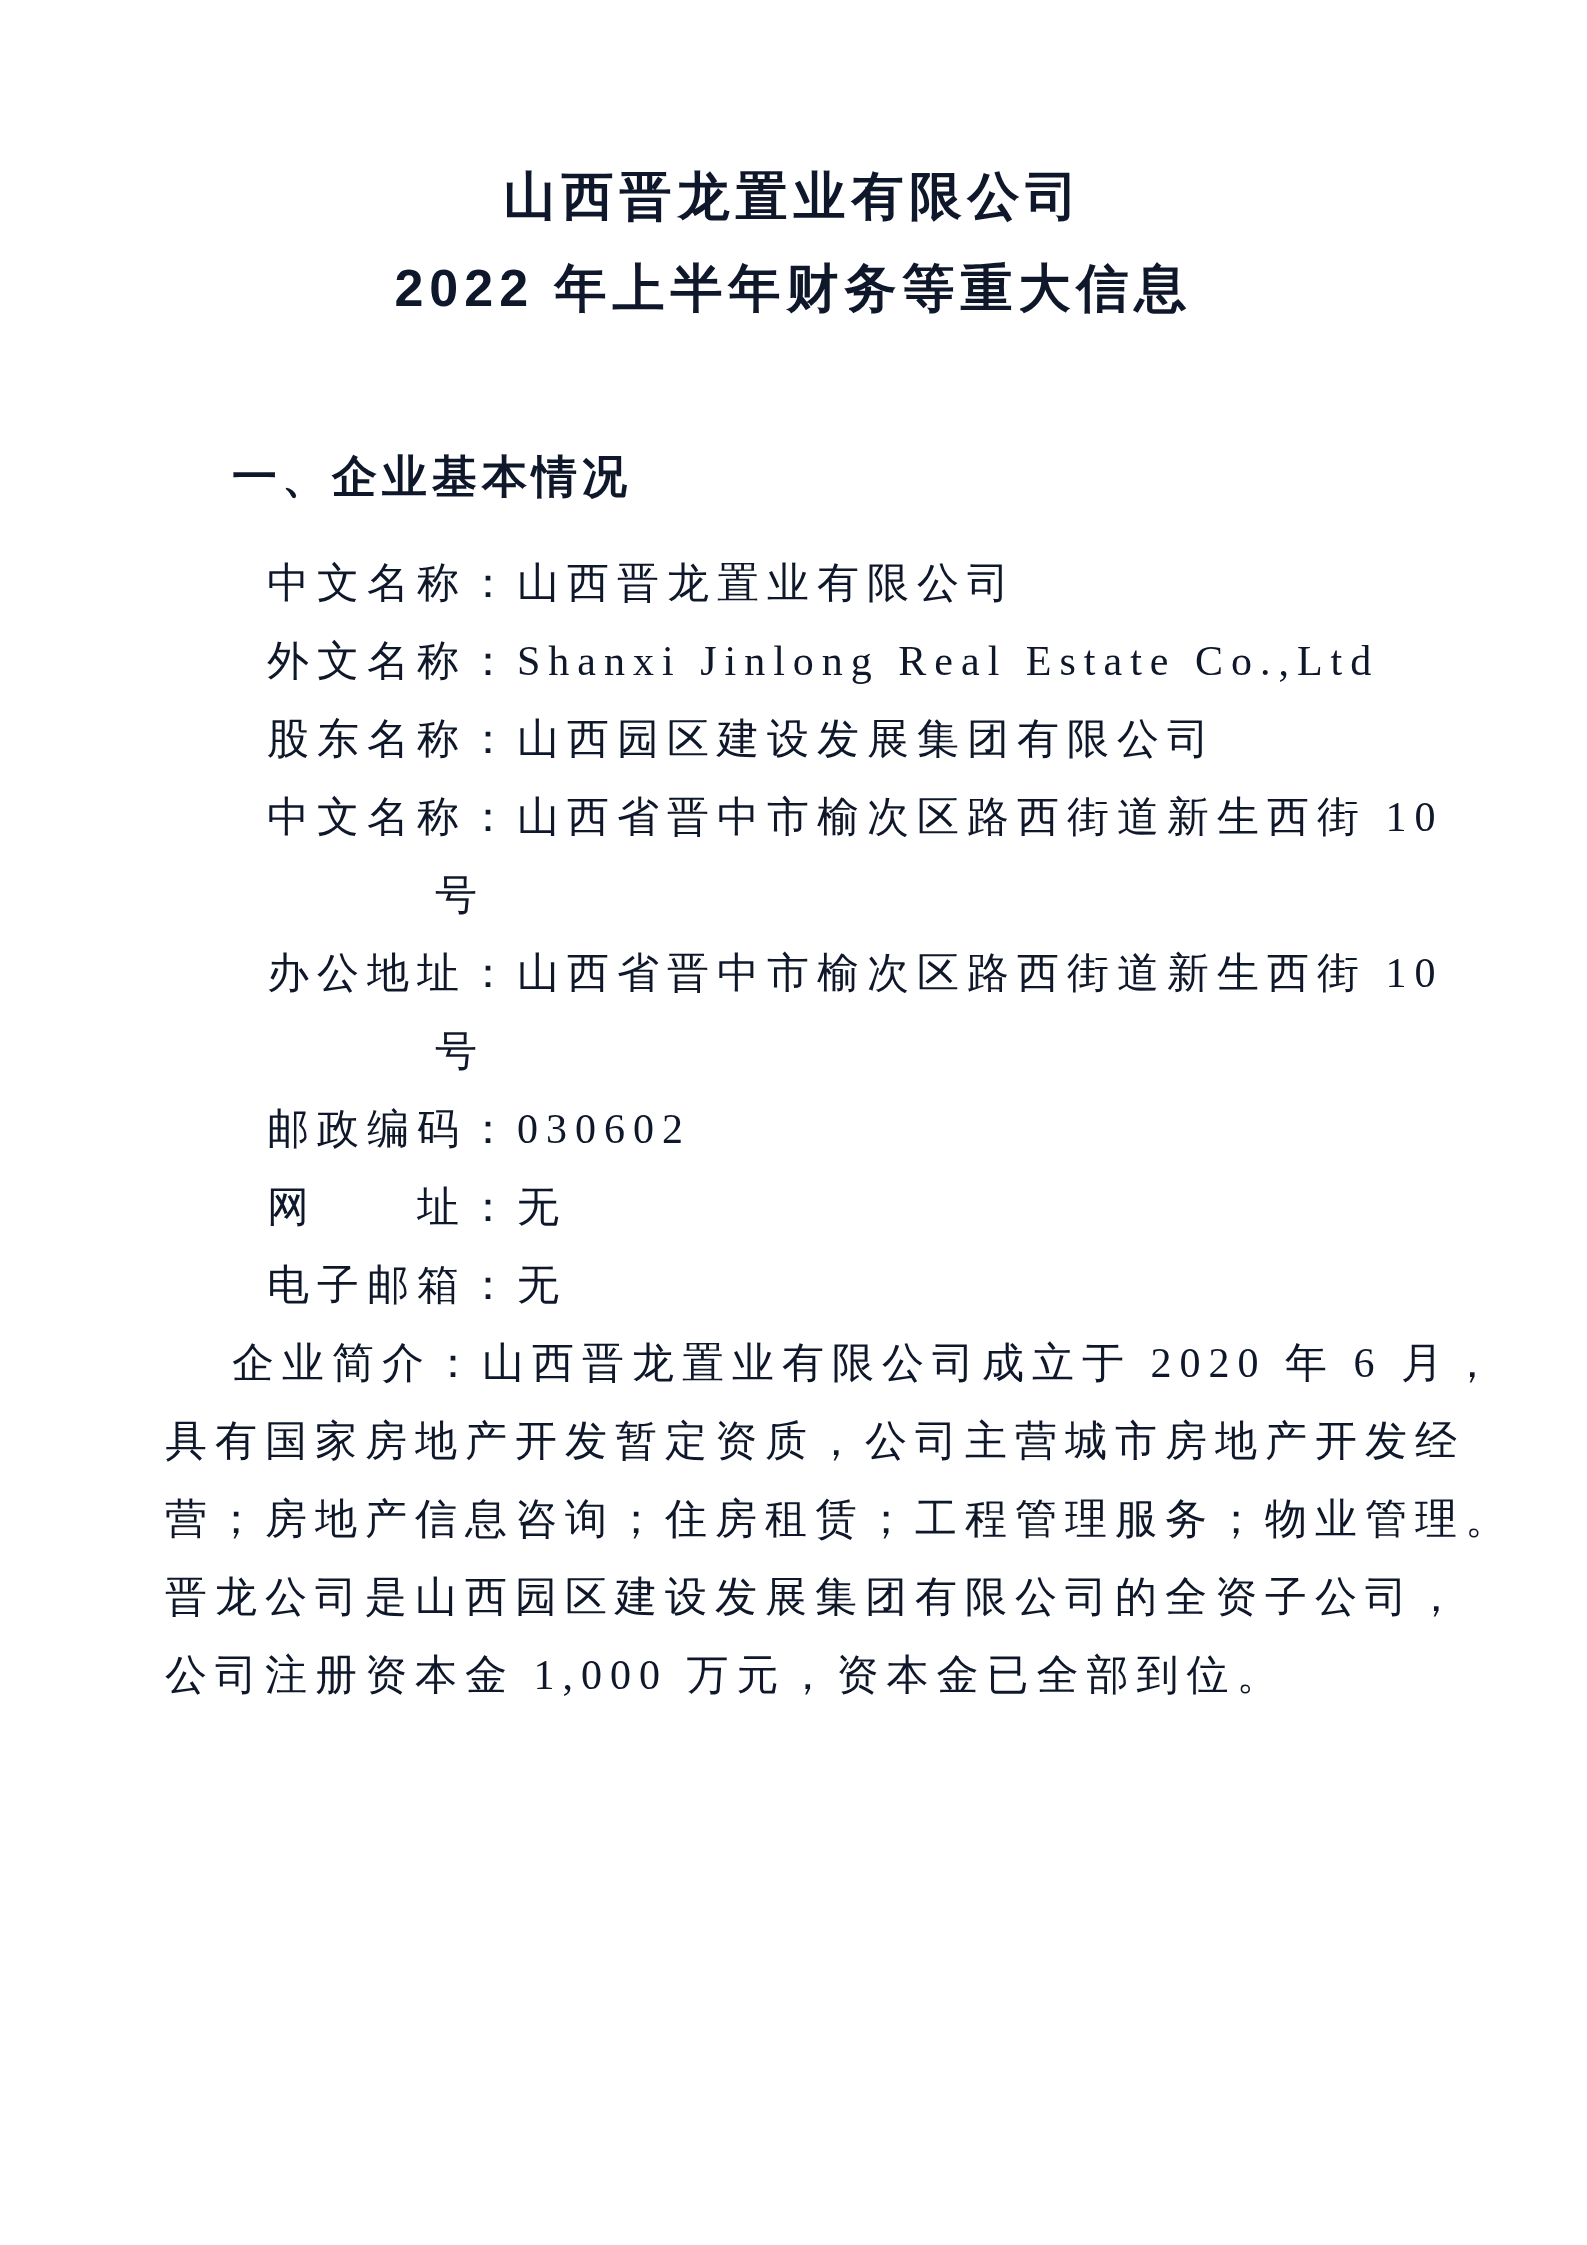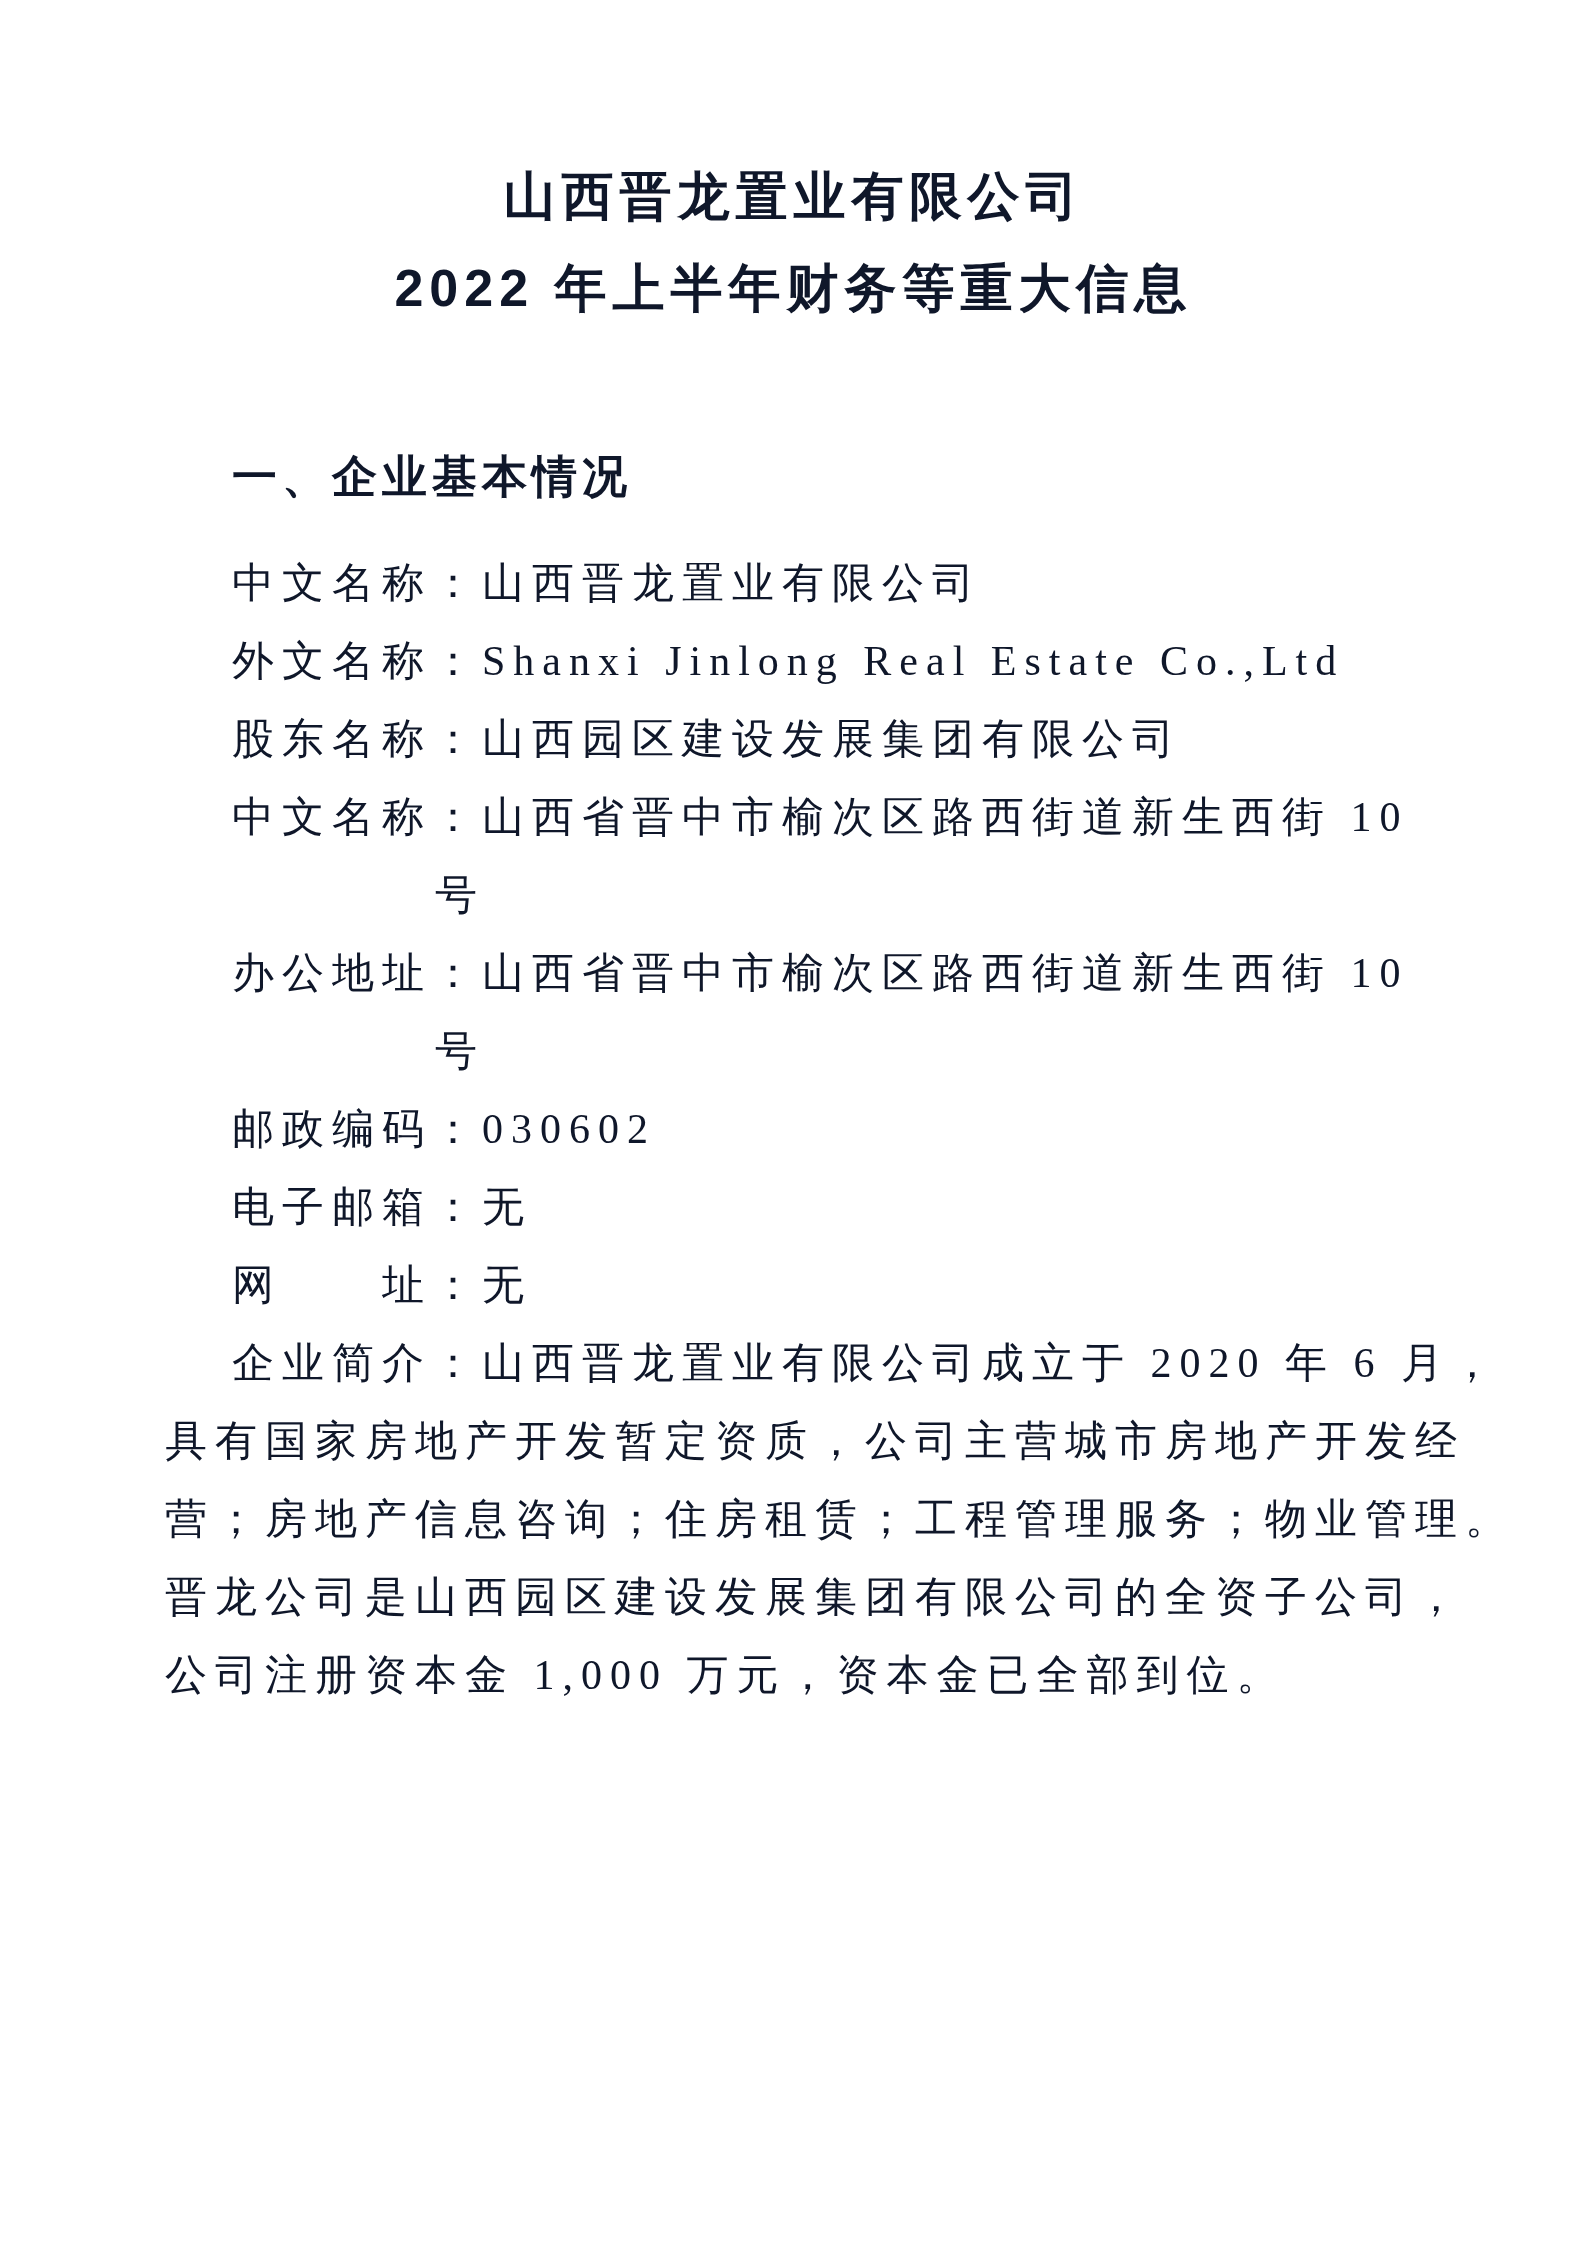--- a/index.html
+++ b/index.html
@@ -35,21 +35,21 @@
   }
   .fields { margin-top: 36px; }
   .field-line {
     margin-left: 232px;
     font-size: 42px;
     letter-spacing: 8px;
     line-height: 78px;
     white-space: nowrap;
   }
   .field-line.hang { margin-left: 435px; }
-  .field-label { display: inline; }
+  .field-label { display: inline; margin-left: 35px; }
   .field-value { display: inline; }
   .intro-line {
     margin-left: 165px;
     font-size: 42px;
     letter-spacing: 8px;
     line-height: 78px;
     white-space: nowrap;
   }
   .intro-line.indent { margin-left: 232px; }
 </style>
@@ -77,24 +77,24 @@
         <div class="field-line hang">号</div>
       </div>
       <div class="field-row">
         <div class="field-line"><span class="field-label">办公地址：</span><span class="field-value">山西省晋中市榆次区路西街道新生西街 10</span></div>
         <div class="field-line hang">号</div>
       </div>
       <div class="field-row">
         <div class="field-line"><span class="field-label">邮政编码：</span><span class="field-value">030602</span></div>
       </div>
       <div class="field-row">
-        <div class="field-line"><span class="field-label">电子邮箱：</span><span class="field-value">无</span></div>
+        <div class="field-line"><span class="field-label">网　　址：</span><span class="field-value">无</span></div>
       </div>
       <div class="field-row">
-        <div class="field-line"><span class="field-label">网　　址：</span><span class="field-value">无</span></div>
+        <div class="field-line"><span class="field-label">电子邮箱：</span><span class="field-value">无</span></div>
       </div>
     </div>
 
   <div class="intro" id="intro">
       <div class="intro-line indent">企业简介：山西晋龙置业有限公司成立于 2020 年 6 月，</div>
       <div class="intro-line">具有国家房地产开发暂定资质，公司主营城市房地产开发经</div>
       <div class="intro-line">营；房地产信息咨询；住房租赁；工程管理服务；物业管理。</div>
       <div class="intro-line">晋龙公司是山西园区建设发展集团有限公司的全资子公司，</div>
       <div class="intro-line">公司注册资本金 1,000 万元，资本金已全部到位。</div>
     </div>

